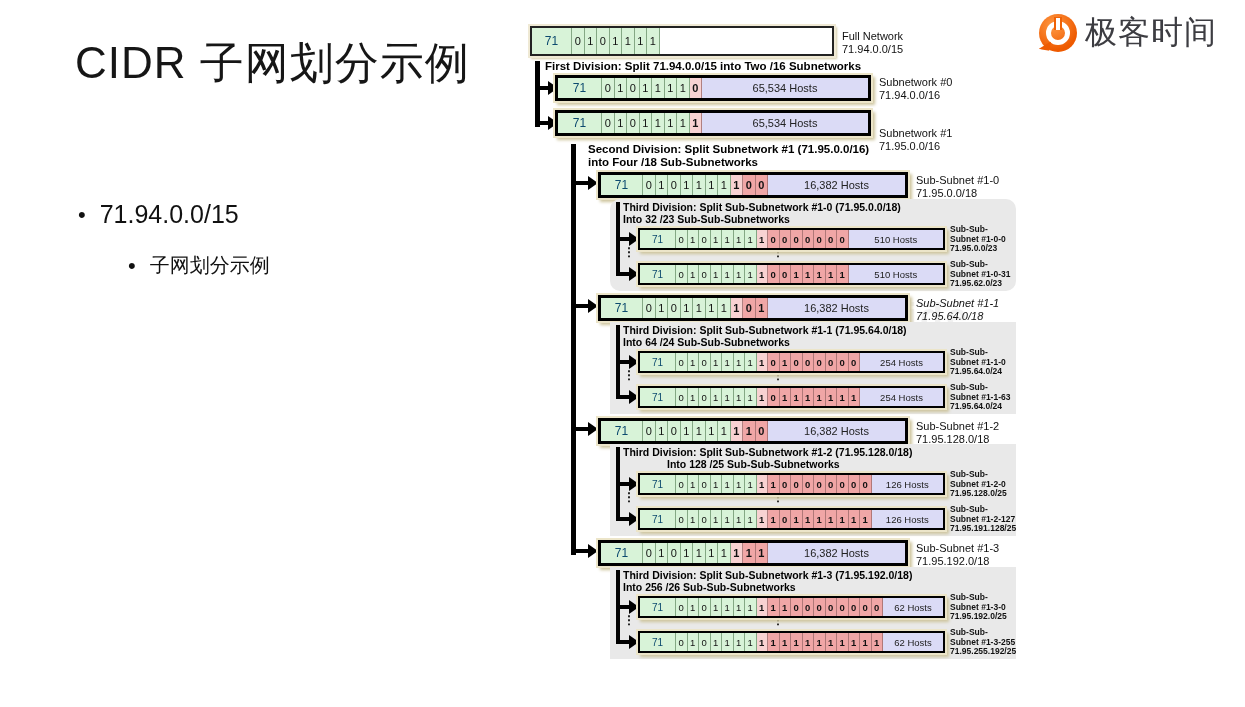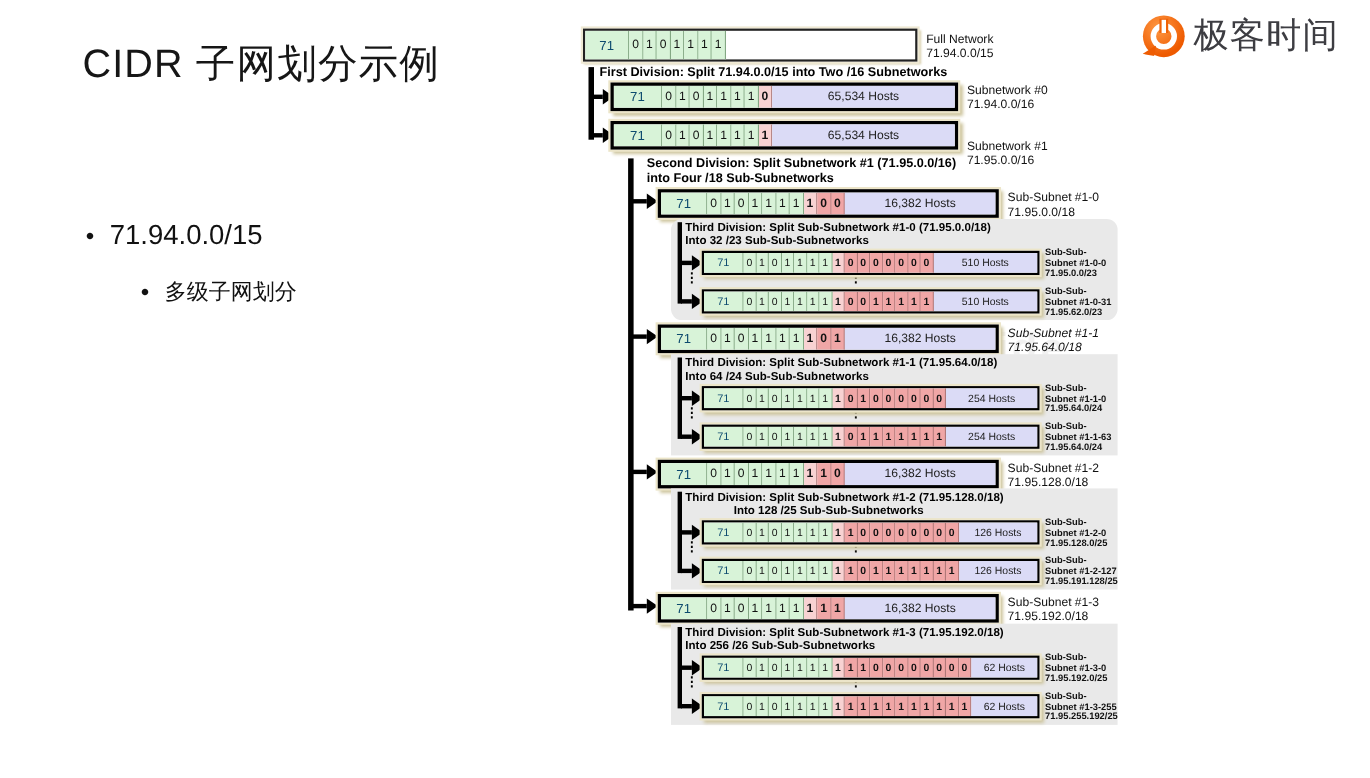--- a/index.html
+++ b/index.html
@@ -3,21 +3,21 @@
 <meta charset="utf-8">
 <style>
   * { box-sizing: border-box; margin: 0; padding: 0; }
   html,body { width:1245px; height:707px; }
   body { font-family: "Liberation Sans", sans-serif; background:#fff; overflow:hidden; }
   .slide { position:relative; width:1245px; height:707px; background:#ffffff; }
 
   .abs { position:absolute; }
 
   
-  .title { left:75px; top:34px; font-size:36px; font-weight:300; color:#161616; letter-spacing:1px; }
+  .title { left:75px; top:34px; font-size:44px; font-weight:300; color:#161616; letter-spacing:1px; }
   .bullet-line { display:flex; align-items:center; gap:14px; color:#111; }
   .bullet-main { left:78px; top:200px; font-size:25px; }
   .bullet-sub  { left:128px; top:252px; font-size:20px; }
   .bullet-dot { font-size:22px; line-height:1; }
 
   
   .logo { right:28px; top:11px; display:flex; align-items:center; gap:8px; }
   .logo-icon { position:relative; width:38px; height:38px; background:radial-gradient(circle at 38% 30%, #ff9a45, #ee5a00 70%); border-radius:50%; }
   .li-ring { position:absolute; left:7px; top:7px; width:24px; height:24px; border:5px solid #fff; border-radius:50%; }
   .li-notch { position:absolute; left:15px; top:3px; width:8px; height:13px; background:#ef6207; }
@@ -78,21 +78,21 @@
 
 <div class="slide">
 
   <div class="abs title">CIDR 子网划分示例</div>
   <div class="abs bullet-line bullet-main">
     <span class="bullet-dot">•</span>
     <span>71.94.0.0/15</span>
   </div>
   <div class="abs bullet-line bullet-sub">
     <span class="bullet-dot">•</span>
-    <span>多级子网划分</span>
+    <span>子网划分示例</span>
   </div>
 
   <div class="abs logo">
     <span class="logo-icon">
       <span class="li-ring"></span>
       <span class="li-notch"></span>
       <span class="li-bar"></span>
       <span class="li-tail"></span>
     </span>
     <span class="logo-text">极客时间</span>

